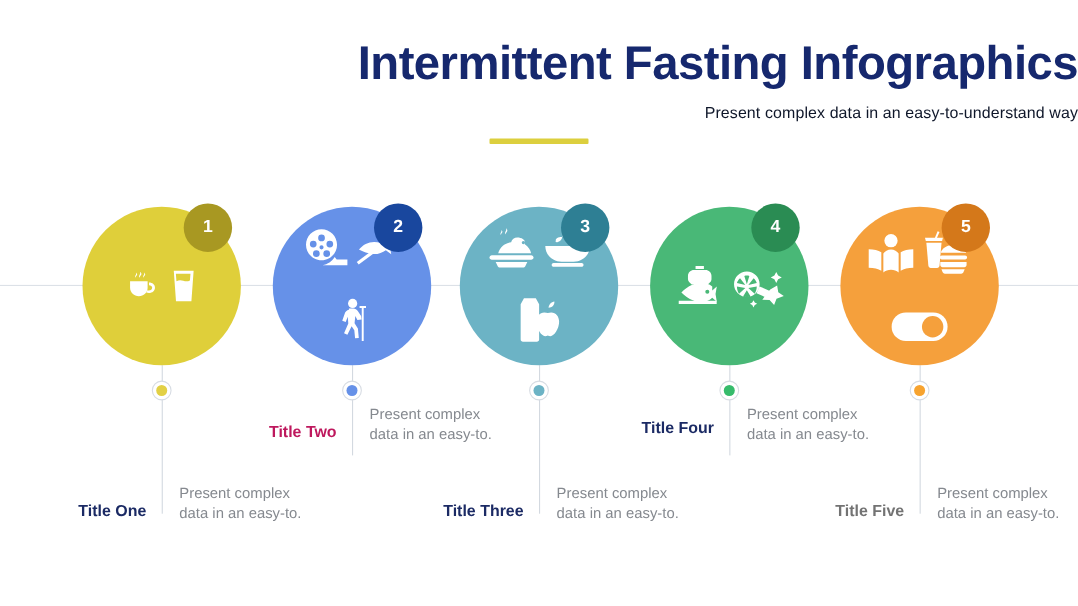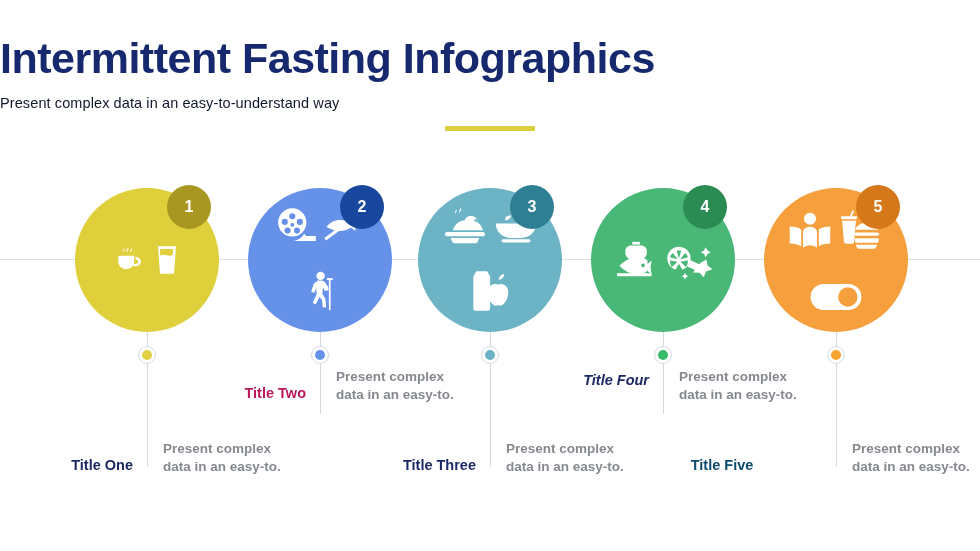--- a/index.html
+++ b/index.html
@@ -14,21 +14,21 @@
     overflow: hidden;
     font-family: "Liberation Sans", sans-serif;
     -webkit-font-smoothing: antialiased;
   }
 
   
   #header {
     position: absolute;
     top: 0; left: 0;
     width: 980px;
-    text-align: left;
+    text-align: right;
   }
   #page-title {
     margin: 0;
     padding-top: 36px;
     font-size: 43px;
     line-height: 1.05;
     font-weight: bold;
     letter-spacing: -0.5px;
     color: #152croll;
     color: #16286E;
@@ -142,21 +142,20 @@
     color: #1B2A64;
     white-space: nowrap;
   }
   .step-desc {
     position: absolute;
     left: 16px;
     width: 118px;
     font-size: 13.5px;
     line-height: 1.32;
     color: #85898F;
-    font-weight: bold;
   }
 </style>
 </head>
 <body style="background: rgb(255, 255, 255);">
 
 <div id="infographic">
 
   <div id="header">
     <h1 id="page-title" style="color: rgb(22, 40, 110);">Intermittent Fasting Infographics</h1>
     <p id="page-subtitle" style="color: #0f172a;">Present complex data in an easy-to-understand way</p>
@@ -290,21 +289,21 @@
       <path d="M17.5 28.3l1 1.9 1.9 1-1.9 1-1 1.9-1-1.9-1.9-1 1.9-1z"></path>
     </svg>
           </span>
         </div>
         <div class="badge" style="background: rgb(42, 140, 83);">
           <span>4</span>
         </div>
         <div class="node-dot" style="top: 346px;">
           <i style="background: rgb(54, 187, 107);"></i>
         </div>
-        <div class="step-title" style="top: 372px; color: rgb(27, 42, 100); font-style: italic;">Title Four</div>
+        <div class="step-title" style="top: 382px; color: rgb(27, 42, 100);">Title Four</div>
         <div class="step-desc" style="top: 368px; color: rgb(133, 137, 143);">Present complex data in an easy-to.</div>
       </div>
       <div class="step" style="left: 836px;">
         <div class="connector" style="height: 135px; background: rgb(211, 217, 224);"></div>
         <div class="bubble" style="background: rgb(245, 160, 60);"></div>
         <div class="bubble-icons">
           <span>
             <svg width="44" height="40" viewBox="0 0 38 34" fill="#fff">
       <circle cx="19" cy="6.5" r="5.2"></circle>
       <path d="M19 13.3c-2.6 0-4.8 1.4-6 3.3v14.8c1.6-1.3 3.7-2.1 6-2.1s4.4.8 6 2.1V16.6c-1.2-1.9-3.4-3.3-6-3.3z"></path>
@@ -331,18 +330,18 @@
       <circle cx="33.5" cy="12" r="8.6" fill="#F5A03C"></circle>
     </svg>
           </span>
         </div>
         <div class="badge" style="background: rgb(212, 120, 26);">
           <span>5</span>
         </div>
         <div class="node-dot" style="top: 346px;">
           <i style="background: rgb(247, 163, 47);"></i>
         </div>
-        <div class="step-title" style="top: 457px; color: #0c4a6e; text-align: center;">Title Five</div>
+        <div class="step-title" style="top: 457px; color: #737373;">Title Five</div>
         <div class="step-desc" style="top: 440px; color: rgb(133, 137, 143);">Present complex data in an easy-to.</div>
       </div>
     </div>
 
 </div>
 
 </body></html>

